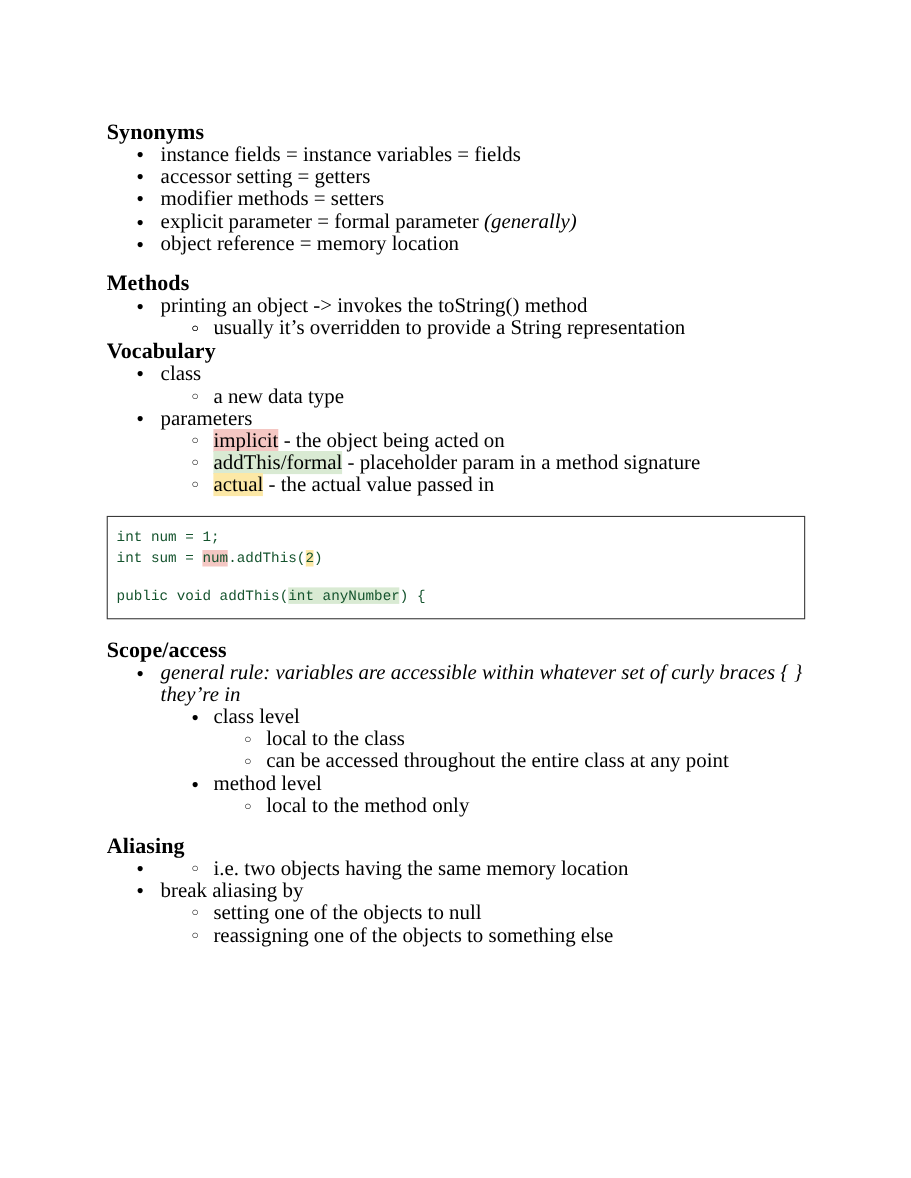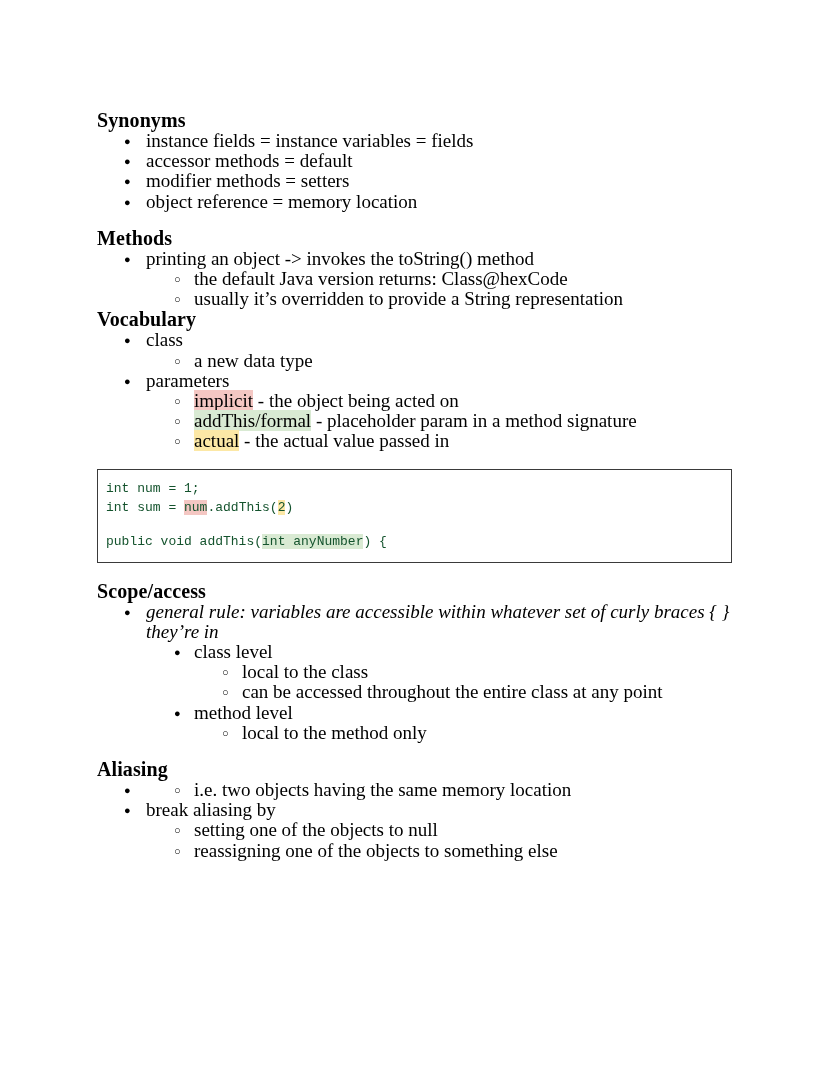--- a/index.html
+++ b/index.html
@@ -111,30 +111,31 @@
 </style>
 </head>
 <body>
 
 <div class="page">
   <div id="content-root">
       <div class="section">
         <div class="section-heading">Synonyms</div>
         <ul class="lvl1">
           <li class="item"><span class="marker dot"></span><span><span class="txt">instance fields = instance variables = fields</span></span></li>
-          <li class="item"><span class="marker dot"></span><span><span class="txt">accessor methods = default</span></span></li>
+          <li class="item"><span class="marker dot"></span><span><span class="txt">accessor setting = getters</span></span></li>
           <li class="item"><span class="marker dot"></span><span><span class="txt">modifier methods  = setters</span></span></li>
+          <li class="item"><span class="marker dot"></span><span><span class="txt">explicit parameter = formal parameter </span><span class="txt italic">(generally)</span></span></li>
           <li class="item"><span class="marker dot"></span><span><span class="txt">object reference =  memory location</span></span></li>
         </ul>
       </div>
       <div class="section tight">
         <div class="section-heading">Methods</div>
         <ul class="lvl1">
           <li class="item"><span class="marker dot"></span><span><span class="txt">printing an object -&gt; invokes the toString() method</span></span><ul class="lvl2">
-              <li class="item"><span class="marker circle"></span><span><span class="txt">the default Java version returns: Class@hexCode</span></span></li>
+              <li class="item"><span class="marker circle"></span></li>
               <li class="item"><span class="marker circle"></span><span><span class="txt">usually it’s overridden to provide a String representation</span></span></li>
             </ul></li>
         </ul>
       </div>
       <div class="section">
         <div class="section-heading">Vocabulary</div>
         <ul class="lvl1">
           <li class="item"><span class="marker dot"></span><span><span class="txt">class</span></span><ul class="lvl2">
               <li class="item"><span class="marker circle"></span><span><span class="txt">a new data type</span></span></li>
             </ul></li>

